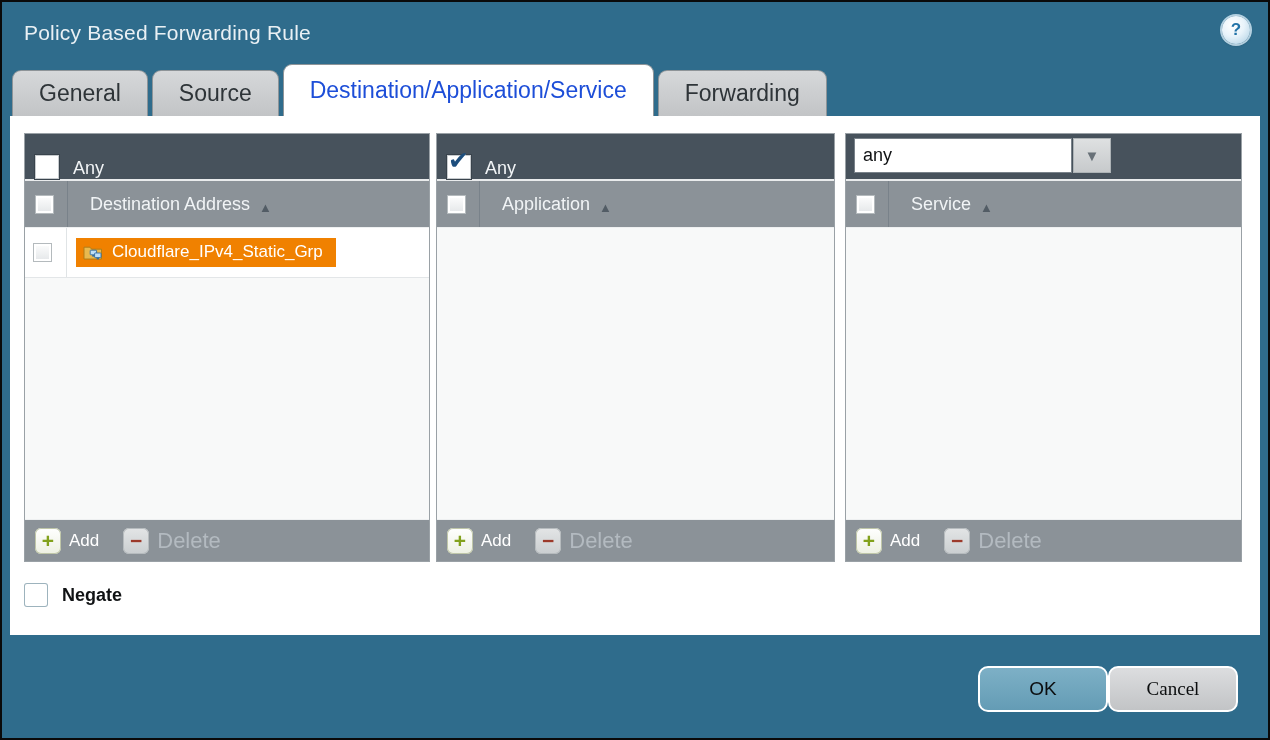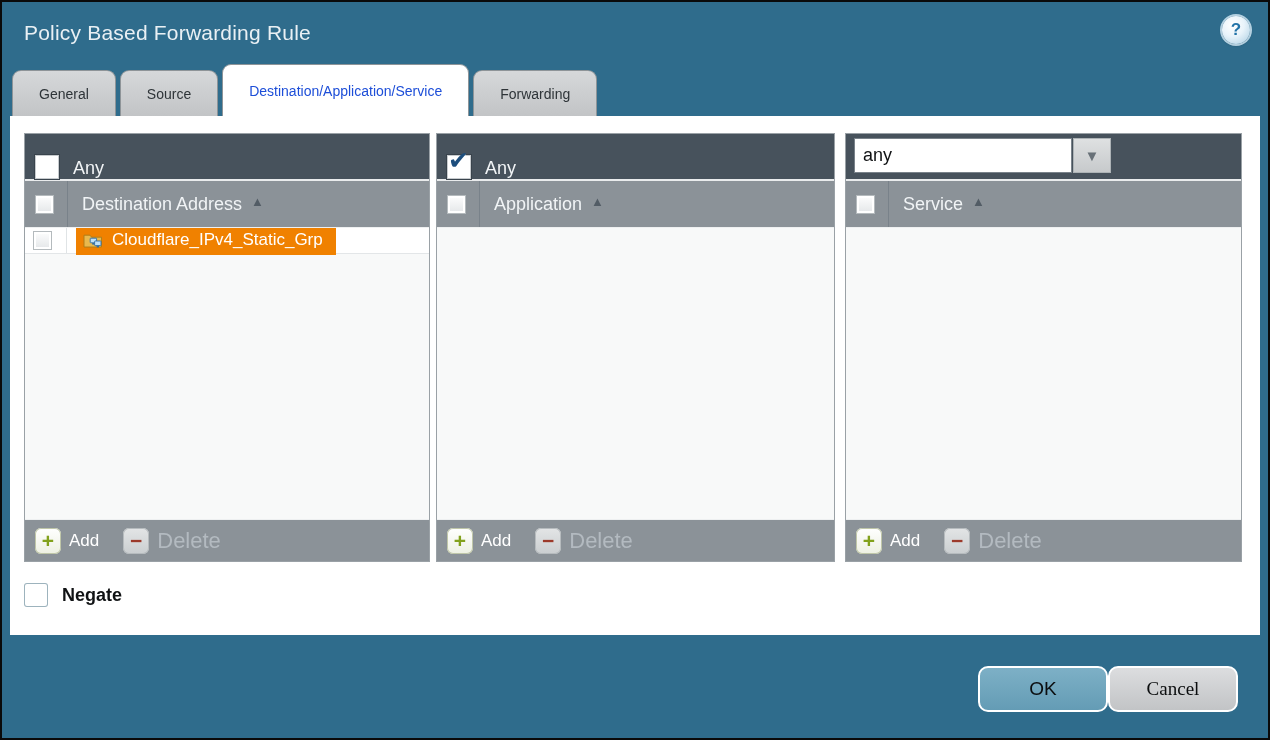--- a/index.html
+++ b/index.html
@@ -40,21 +40,21 @@
   }
   .tab {
     background:linear-gradient(#d6d8da, #c2c4c6);
     border:1px solid #8e9498;
     border-bottom:none;
     border-radius:9px 9px 0 0;
     margin-right:4px;
     height:46px;
     padding:0 26px;
     display:flex; align-items:center;
-    font-size:14px; color:#2e3438;
+    font-size:23px; color:#2e3438;
     cursor:pointer;
     white-space:nowrap;
   }
   .tab.active {
     background:#ffffff;
     height:52px;
     color:#1d4ed8;
     position:relative; z-index:3;
   }
 
@@ -112,29 +112,29 @@
     border-bottom:1px solid #eef0f1;
   }
   .sub-cell-cb {
     width:33px; height:100%;
     display:flex; align-items:center;
     border-right:1px solid #79828a;
     flex:none;
   }
   .sub-label {
     color:#f1f4f6; font-size:18px;
-    margin-left:14px;
-    display:flex; align-items:flex-start;
+    margin-left:22px;
+    display:flex; align-items:flex-end;
     cursor:pointer;
   }
   .sort-arrow { color:#525c65; font-size:13px; margin-left:9px; }
 
   .col-body { flex:1 1 auto; background:#f8f9f9; overflow:hidden; }
   .lrow {
-    height:26px;
+    height:50px;
     background:#ffffff;
     border-bottom:1px solid #e3e6e8;
     display:flex; align-items:center;
     padding-left:8px;
     cursor:pointer;
   }
   .lrow-cb-cell {
     width:34px; height:100%;
     display:flex; align-items:center;
     border-right:1px solid #e0e4e6;

